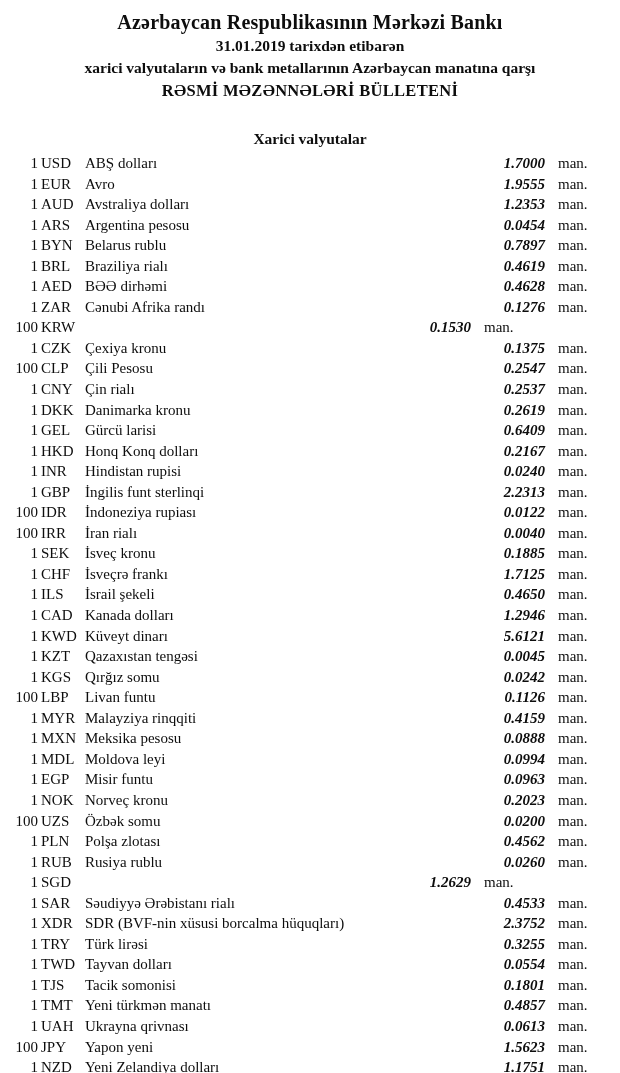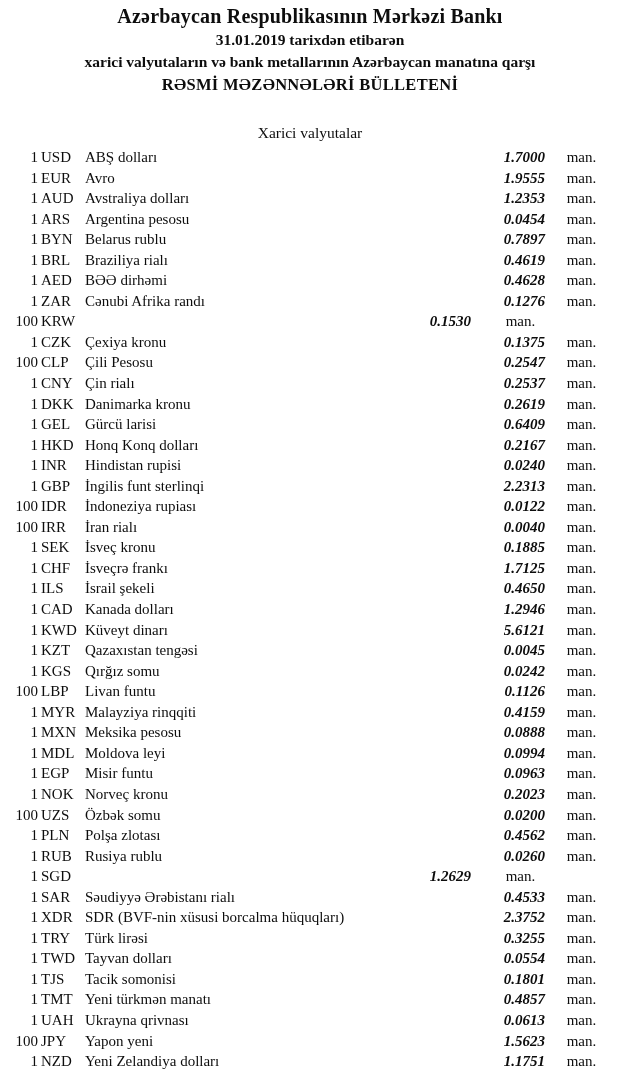--- a/index.html
+++ b/index.html
@@ -15,21 +15,21 @@
     width: 620px;
     height: 1073px;
     background: #ffffff;
     overflow: hidden;
   }
   .doc-header { text-align: center; }
   .bank-title {
     font-size: 20px;
     font-weight: bold;
     line-height: 25px;
-    padding-top: 4px;
+    padding-top: 10px;
     margin: 0;
     letter-spacing: 0.2px;
   }
   .date-line {
     font-size: 15.5px;
     font-weight: bold;
     line-height: 22px;
   }
   .subtitle-line {
     font-size: 15.5px;
@@ -38,21 +38,21 @@
   }
   .bulletin-title {
     font-size: 16.5px;
     font-weight: bold;
     line-height: 23px;
     letter-spacing: 0.3px;
   }
   .section-title {
     text-align: center;
     font-size: 15.5px;
-    font-weight: normal;
+    font-weight: bold;
     line-height: 22px;
     margin-top: 26px;
   }
   .rates-list { margin-top: 3px; }
   .rate-row {
     display: grid;
     grid-template-columns: 28px 34px 1fr 74px 48px;
     height: 20.56px;
     line-height: 20.56px;
     font-size: 15px;
@@ -61,21 +61,21 @@
   }
   .cell-qty   { text-align: right; }
   .cell-code  { text-align: left; padding-left: 3px; }
   .cell-name  { padding-left: 13px; }
   .cell-rate  {
     text-align: right;
     font-weight: bold;
     font-style: italic;
     padding-right: 12px;
   }
-  .cell-unit  { text-align: center; padding-left: 1px; }
+  .cell-unit  { text-align: left; padding-left: 1px; }
 </style>
 </head>
 <body>
 
 <div class="page">
 
   <div class="doc-header">
     <h1 class="bank-title">Azərbaycan Respublikasının Mərkəzi Bankı</h1>
     <div class="date-line">31.01.2019 tarixdən etibarən</div>
     <div class="subtitle-line">xarici valyutaların və bank metallarının Azərbaycan manatına qarşı</div>

